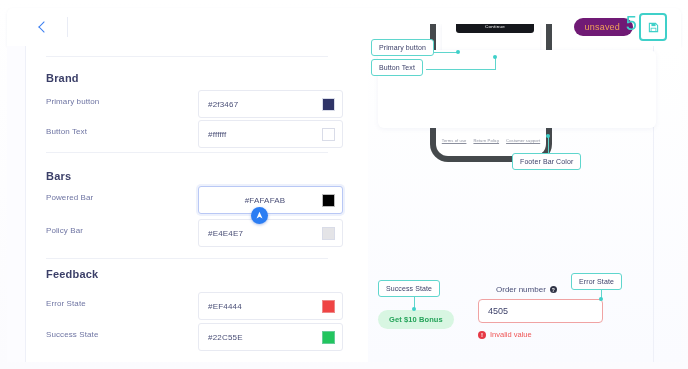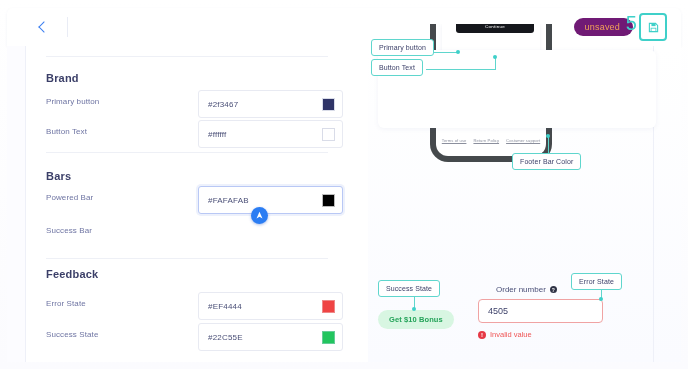--- a/index.html
+++ b/index.html
@@ -68,21 +68,21 @@
   }
   .row-label{
     position:absolute;font-size:8px;color:#6f75a3;letter-spacing:.1px;
   }
   .field{
     position:absolute;height:28px;width:145px;
     border:1px solid #e8eaf2;border-radius:3px;background:#ffffff;
     display:flex;align-items:center;box-sizing:border-box;
     cursor:text;
   }
-  .field.focused{border:1px solid #b9c8f5;box-shadow:0 0 0 2px rgba(185,200,245,.25);}
+  .field.focused{border:1px solid #b9c8f5;box-shadow:0 0 0 2px rgba(185,200,245,.25);text-align:center;}
   .field .val{font-size:8px;color:#4a4f77;padding-left:9px;flex:1;letter-spacing:.2px;}
   .swatch{width:13px;height:13px;margin-right:7px;border:1px solid #d9dce8;box-sizing:border-box;flex:0 0 auto;}
   .divider{position:absolute;left:20px;width:282px;height:1px;background:#eef0f6;}
 
   .cursor-badge{
     position:absolute;width:17px;height:17px;border-radius:50%;
     background:#2b7df3;display:flex;align-items:center;justify-content:center;
     box-shadow:0 1px 3px rgba(40,90,200,.4);z-index:6;
   }
   .cursor-badge svg{width:9px;height:9px;display:block;}
@@ -201,21 +201,25 @@
       <div class="field focused" style="left:172px;top:140px;">
         <span class="val">#FAFAFAB</span>
         <span class="swatch" style="background:#000000;border-color:#bbb;"></span>
       </div>
       <div class="cursor-badge" style="left:225px;top:161px;">
         <svg viewBox="0 0 12 12">
           <path d="M2 10 L6 1 L10 10 L6 7.6 Z" fill="#ffffff"></path>
         </svg>
       </div>
 
-      <div class="row-label" style="left:20px;top:180px;">Success Bar</div>
+      <div class="row-label" style="left:20px;top:180px;">Policy Bar</div>
+      <div class="field" style="left:172px;top:173px;">
+        <span class="val">#E4E4E7</span>
+        <span class="swatch" style="background:#E4E4E7;"></span>
+      </div>
 
       <div class="divider" style="top:212px;"></div>
 
       <div class="sect-title" style="left:20px;top:222px;">Feedback</div>
 
       <div class="row-label" style="left:20px;top:253px;">Error State</div>
       <div class="field" style="left:172px;top:246px;">
         <span class="val">#EF4444</span>
         <span class="swatch" style="background:#EF4444;border-color:#e88;"></span>
       </div>

